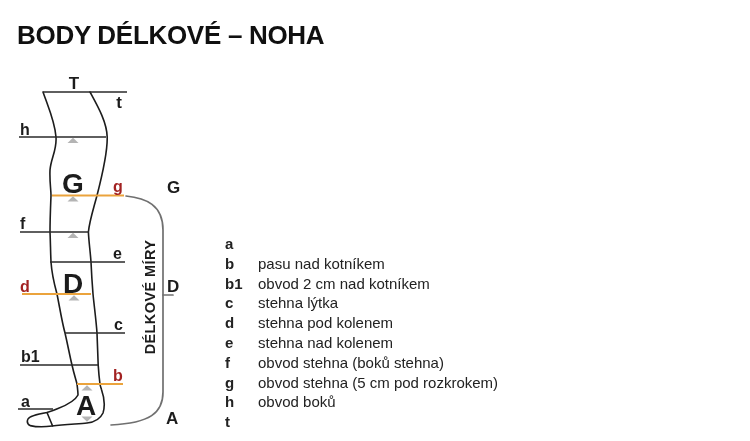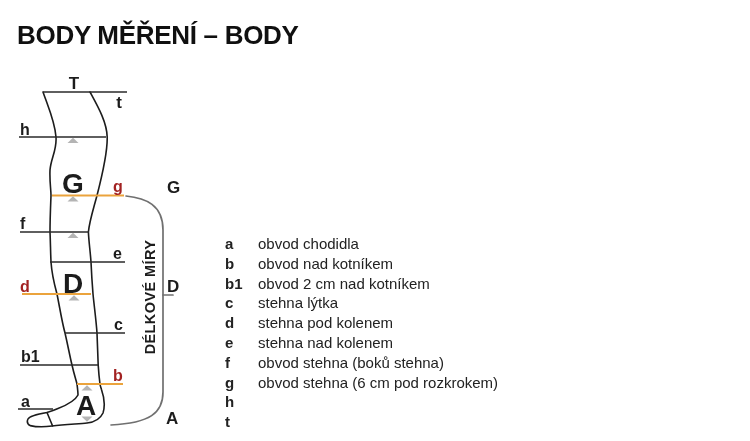--- a/index.html
+++ b/index.html
@@ -33,21 +33,21 @@
 
   
   .legend { position:absolute; left:225px; top:234px; font-size:15px; color:#222; }
   .legend-row { display:flex; height:19.8px; align-items:baseline; line-height:19.8px; }
   .legend-key { width:33px; font-weight:bold; flex:0 0 33px; }
   .legend-desc { white-space:nowrap; }
 </style>
 </head>
 <body>
 
-<div class="title">BODY MĚŘENÍ – BODY</div>
+<div class="title">BODY DÉLKOVÉ – NOHA</div>
 
 <svg class="diagram" width="215" height="441" viewBox="0 0 215 441">
 
   <path class="outline" d="
     M43,92
     C49,109 55,122 56,137
     C57,150 51,158 50,170
     C49.5,182 51,189 51,195.5
     C50.5,208 50,220 50,232
     C50.5,243 50.5,251 51,262
@@ -117,25 +117,24 @@
   <text class="lbl-md" x="167" y="193" fill="#1c1c1c">G</text>
   <text class="lbl-md" x="167" y="292" fill="#1c1c1c">D</text>
   <text class="lbl-md" x="166" y="424" fill="#1c1c1c">A</text>
 
   <text class="axis" x="150" y="302" text-anchor="middle" transform="rotate(-90 150 297)" fill="#1c1c1c">DÉLKOVÉ MÍRY</text>
 </svg>
 
 <div class="legend">
   <div class="legend-row">
     <span class="legend-key">a</span>
-    <span class="legend-desc">obvod chodidla</span>
   </div>
   <div class="legend-row">
     <span class="legend-key">b</span>
-    <span class="legend-desc">obvod nad kotníkem</span>
+    <span class="legend-desc">pasu nad kotníkem</span>
   </div>
   <div class="legend-row">
     <span class="legend-key">b1</span>
     <span class="legend-desc">obvod 2 cm nad kotníkem</span>
   </div>
   <div class="legend-row">
     <span class="legend-key">c</span>
     <span class="legend-desc">stehna lýtka</span>
   </div>
   <div class="legend-row">
@@ -145,21 +144,22 @@
   <div class="legend-row">
     <span class="legend-key">e</span>
     <span class="legend-desc">stehna nad kolenem</span>
   </div>
   <div class="legend-row">
     <span class="legend-key">f</span>
     <span class="legend-desc">obvod stehna (boků stehna)</span>
   </div>
   <div class="legend-row">
     <span class="legend-key">g</span>
-    <span class="legend-desc">obvod stehna (6 cm pod rozkrokem)</span>
+    <span class="legend-desc">obvod stehna (5 cm pod rozkrokem)</span>
   </div>
   <div class="legend-row">
     <span class="legend-key">h</span>
+    <span class="legend-desc">obvod boků</span>
   </div>
   <div class="legend-row">
     <span class="legend-key">t</span>
   </div>
 </div>
 
 </body></html>

